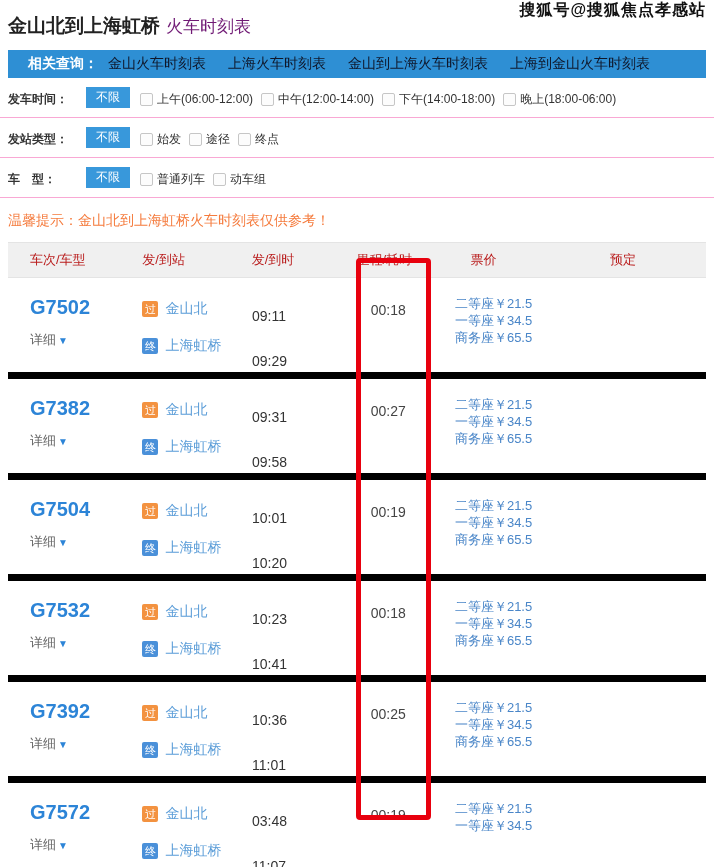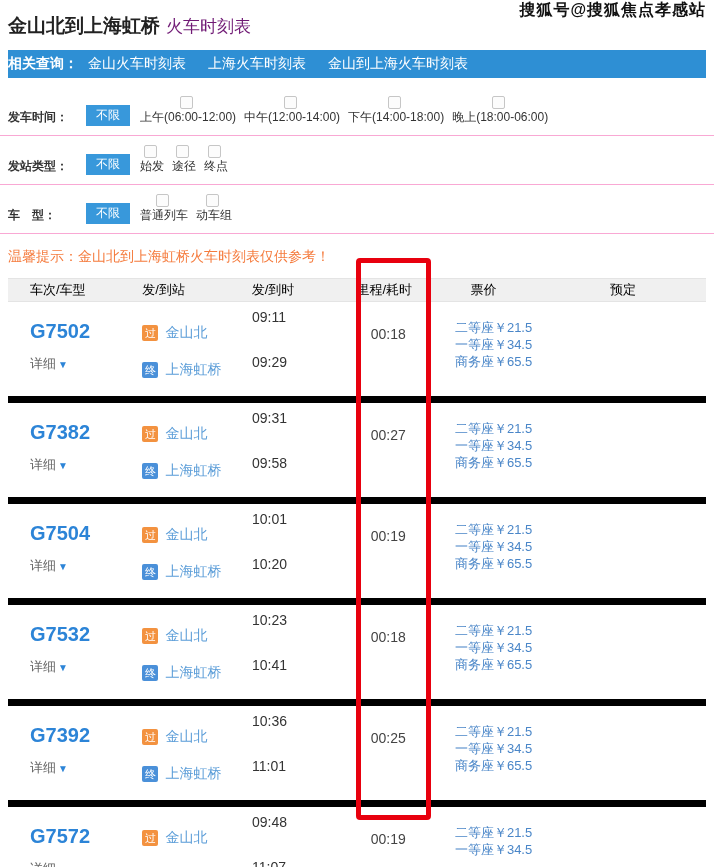--- a/index.html
+++ b/index.html
@@ -9,38 +9,38 @@
 
   
   .hdr { padding:13px 8px 0 8px; position:relative; height:44px; }
   .title-bold { font-size:19px; font-weight:bold; color:#222; }
   .title-rest { font-size:17px; color:#701a75; margin-left:6px; }
   .watermark { position:absolute; right:8px; top:0; font-size:16px; font-weight:bold; color:#111;
     text-shadow:1px 1px 0 #fff,-1px -1px 0 #fff,1px -1px 0 #fff,-1px 1px 0 #fff,0 1px 0 #fff,0 -1px 0 #fff;
     letter-spacing:1px; }
 
   
-  .navbar { margin:6px 8px 9px 8px; height:28px; background:#2e8fd4; color:#fff; font-size:14px;
-    display:flex; align-items:center; padding-left:0;text-align:right; }
+  .navbar { margin:6px 8px 0 8px; height:28px; background:#2e8fd4; color:#fff; font-size:14px;
+    display:flex; align-items:center; padding-left:20px;text-align:right; }
   .navbar .nv-label { font-weight:bold; margin-right:10px; }
-  .navbar a { color:#ffffff; text-decoration:none; margin-right:22px; cursor:pointer; }
+  .navbar a { color:#0f172a; text-decoration:none; margin-right:22px; cursor:pointer; }
 
   
   .filter-row { display:flex; align-items:flex-end; padding:9px 8px; border-bottom:1px solid #f9a8d4; font-size:12px; }
   .f-label { font-weight:bold; color:#333; width:78px; }
   .btn-any { background:#3898db; color:#fff; padding:2px 10px; margin-right:10px; cursor:pointer; }
-  .opt { display:flex; align-items:center; margin-right:8px;flex-direction:column; }
+  .opt { display:flex; align-items:center; margin-right:8px; }
   .cb { width:13px; height:13px; border:1px solid #c6c6c6; background:#fcfcfc; border-radius:2px; margin-right:4px; cursor:pointer; flex:none; }
 
   
   .tip { padding:14px 8px 12px 8px; color:#f57b3d; font-size:14px; }
 
   
-  .thead { margin:0 8px; height:24px; background:#f0f0f0; border-top:1px solid #e4e4e4; border-bottom:1px solid #e4e4e4;
-    display:flex; align-items:center; color:#000000; font-size:13px; }
+  .thead { margin:0 8px; height:36px; background:#f0f0f0; border-top:1px solid #e4e4e4; border-bottom:1px solid #e4e4e4;
+    display:flex; align-items:center; color:#b91c1c; font-size:13px; }
   .trow { margin:0 8px; height:101px; border-bottom:7px solid #000000; display:flex; font-size:14px; }
   .c1 { width:140px; padding-left:22px; }
   .c2 { width:115px; }
   .c3 { width:110px; }
   .c4 { width:103px; }
   .c5 { width:129px; }
   .c6 { width:101px;margin-left:32px; }
   .thead .c5 { padding-left:16px; }
 
   .trow .c1 { padding-top:18px; }
@@ -50,21 +50,21 @@
 
   .trow .c2 { padding-top:22px; }
   .st-line { display:flex; align-items:center; height:18px; }
   .st-line + .st-line { margin-top:19px; }
   .badge { display:inline-block; width:16px; height:16px; line-height:16px; text-align:center;
     font-size:11px; color:#fff; border-radius:2px; flex:none; }
   .badge.pass { background:#f39240; }
   .badge.term { background:#4a90d9; }
   .st-name { margin-left:7px; color:#5b9dd8; cursor:pointer; }
 
-  .trow .c3 { padding-top:7px; color:#333; }
+  .trow .c3 { padding-top:30px; color:#333; }
   .tm { height:18px; line-height:16px; }
   .tm + .tm { margin-top:27px; }
 
   .trow .c4 { padding-top:24px; color:#444; }
   .dur { padding-left:14px; }
 
   .trow .c5 { padding-top:17px; }
   .price { color:#4a86c8; font-size:13px; line-height:17px; white-space:nowrap; }
 
   
@@ -79,20 +79,21 @@
   <div class="hdr">
     <span class="title-bold">金山北到上海虹桥</span><span class="title-rest">火车时刻表</span>
     <span class="watermark">搜狐号@搜狐焦点孝感站</span>
   </div>
 
   <div class="navbar">
     <span class="nv-label">相关查询：</span>
     <a>金山火车时刻表</a>
     <a>上海火车时刻表</a>
     <a>金山到上海火车时刻表</a>
+    <a>上海到金山火车时刻表</a>
   </div>
 
   <div class="filter-row">
     <span class="f-label">发车时间：</span>
     <span class="btn-any">不限</span>
     <span class="opt">
         <span class="cb"></span>
         <span>上午(06:00-12:00)</span>
       </span>
     <span class="opt">
@@ -309,21 +310,21 @@
       <div class="st-line">
           <span class="badge pass">过</span>
           <span class="st-name">金山北</span>
         </div>
       <div class="st-line">
           <span class="badge term">终</span>
           <span class="st-name">上海虹桥</span>
         </div>
     </div>
     <div class="c3">
-      <div class="tm">09:48</div>
+      <div class="tm">03:48</div>
       <div class="tm">11:07</div>
     </div>
     <div class="c4">
         <div class="dur">00:19</div>
       </div>
     <div class="c5">
       <div class="price">二等座￥21.5</div>
       <div class="price">一等座￥34.5</div>
       <div class="price"></div>
     </div>

